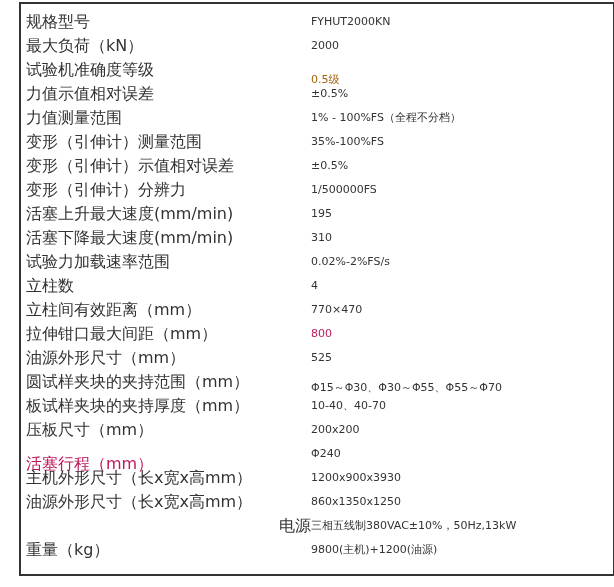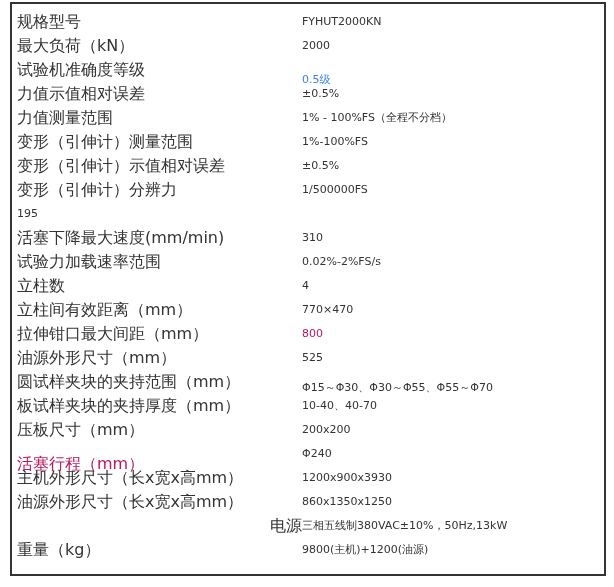--- a/index.html
+++ b/index.html
@@ -9,21 +9,21 @@
   }
   body {
     width: 614px;
     height: 587px;
     position: relative;
     font-family: "DejaVu Sans", "Liberation Sans", sans-serif;
     overflow: hidden;
   }
   .spec-table {
     position: absolute;
-    left: 10px;
+    left: 19px;
     top: 2px;
     width: 596px;
     height: 574px;
     box-sizing: border-box;
     border: 2px solid #333333;
     background: #ffffff;
     padding: 6px 4px 0 5px;
   }
   .row {
     display: flex;
@@ -53,43 +53,44 @@
     <div class="row">
       <div class="label" style="color: rgb(51, 51, 51);">规格型号</div>
       <div class="value" style="color: rgb(51, 51, 51);">FYHUT2000KN</div>
     </div>
     <div class="row">
       <div class="label" style="color: rgb(51, 51, 51);">最大负荷（kN）</div>
       <div class="value" style="color: rgb(51, 51, 51);">2000</div>
     </div>
     <div class="row">
       <div class="label" style="color: rgb(51, 51, 51);">试验机准确度等级</div>
-      <div class="value" style="color: #3b82f6; margin-top: 20px;">0.5级</div>
+      <div class="value" style="color: #a16207; margin-top: 20px;">0.5级</div>
     </div>
     <div class="row">
       <div class="label" style="color: rgb(51, 51, 51);">力值示值相对误差</div>
       <div class="value" style="color: rgb(51, 51, 51);">±0.5%</div>
     </div>
     <div class="row">
       <div class="label" style="color: rgb(51, 51, 51);">力值测量范围</div>
       <div class="value" style="color: rgb(51, 51, 51);">1% - 100%FS（全程不分档）</div>
     </div>
     <div class="row">
       <div class="label" style="color: rgb(51, 51, 51);">变形（引伸计）测量范围</div>
-      <div class="value" style="color: rgb(51, 51, 51);">1%-100%FS</div>
+      <div class="value" style="color: rgb(51, 51, 51);">35%-100%FS</div>
     </div>
     <div class="row">
       <div class="label" style="color: rgb(51, 51, 51);">变形（引伸计）示值相对误差</div>
       <div class="value" style="color: rgb(51, 51, 51);">±0.5%</div>
     </div>
     <div class="row">
       <div class="label" style="color: rgb(51, 51, 51);">变形（引伸计）分辨力</div>
       <div class="value" style="color: rgb(51, 51, 51);">1/500000FS</div>
     </div>
     <div class="row">
+      <div class="label" style="color: rgb(51, 51, 51);">活塞上升最大速度(mm/min)</div>
       <div class="value" style="color: rgb(51, 51, 51);">195</div>
     </div>
     <div class="row">
       <div class="label" style="color: rgb(51, 51, 51);">活塞下降最大速度(mm/min)</div>
       <div class="value" style="color: rgb(51, 51, 51);">310</div>
     </div>
     <div class="row">
       <div class="label" style="color: rgb(51, 51, 51);">试验力加载速率范围</div>
       <div class="value" style="color: rgb(51, 51, 51);">0.02%-2%FS/s</div>
     </div>

